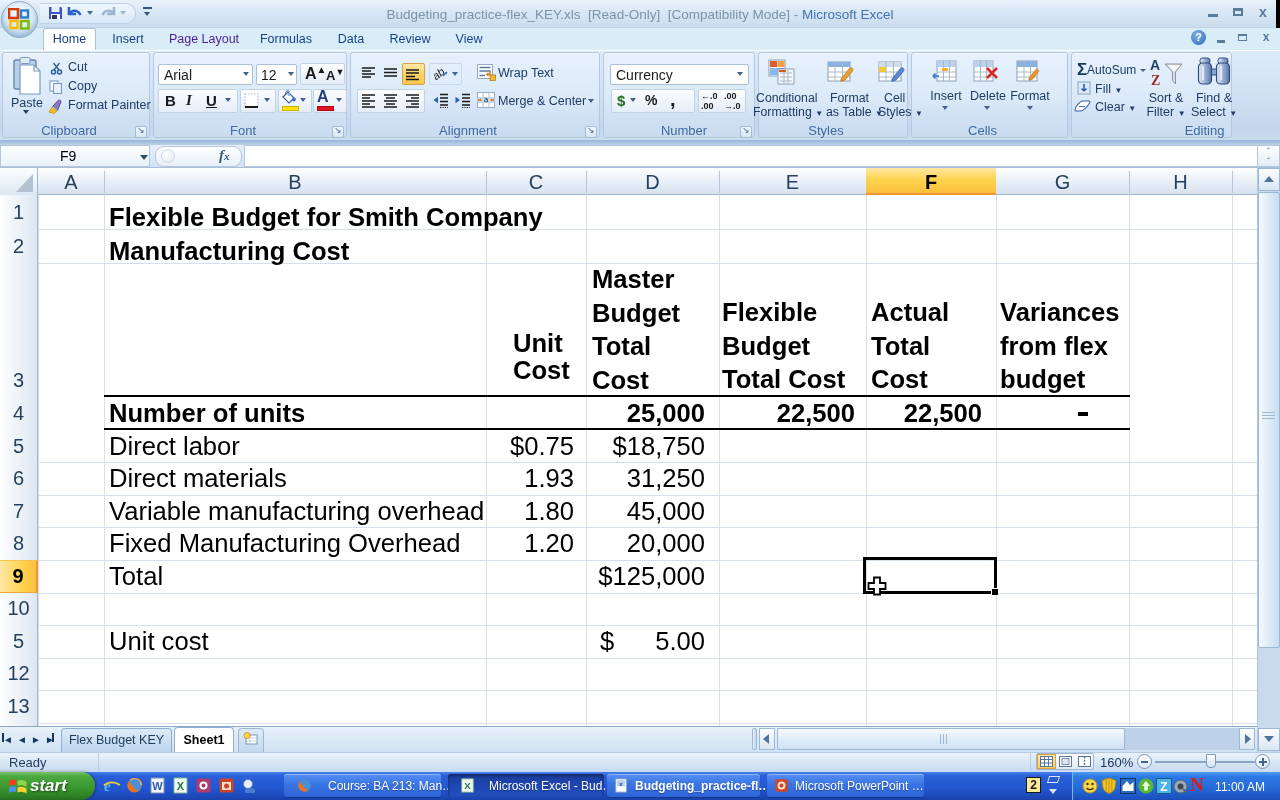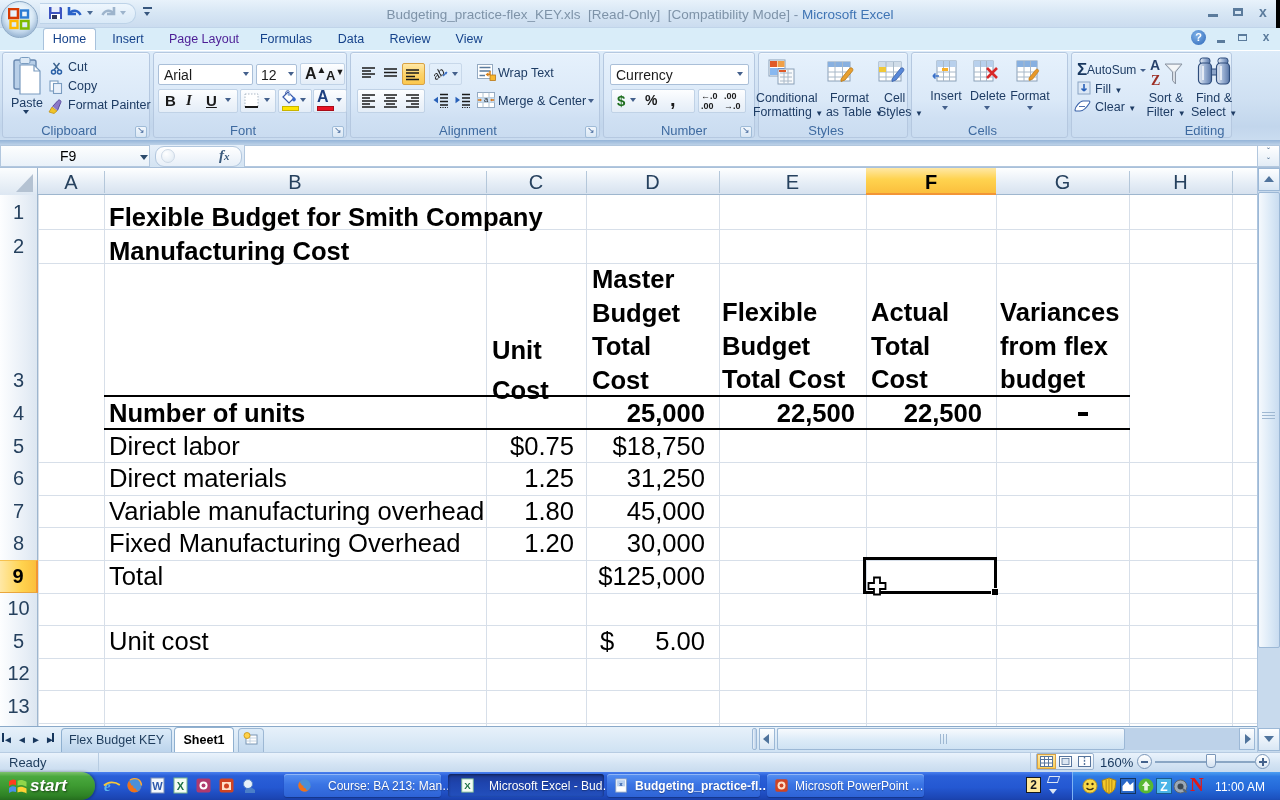--- a/index.html
+++ b/index.html
@@ -403,47 +403,47 @@
 <div class="hdr-label" style="left:0;top:630px;width:37px;">5</div>
 <div class="hdr-label" style="left:0;top:662px;width:37px;">12</div>
 <div class="hdr-label" style="left:0;top:695px;width:37px;">13</div>
 
 <div class="abs" style="left:104px;top:395px;width:1026px;height:2px;background:#000;"></div>
 <div class="abs" style="left:104px;top:428px;width:1026px;height:2px;background:#000;"></div>
 
 <div class="grid-text bold" style="left:109px;top:203px;">Flexible Budget for Smith Company</div>
 <div class="grid-text bold" style="left:109px;top:237px;">Manufacturing Cost</div>
 
-<div class="grid-text bold" style="left:492px;top:330px;line-height:40px;">Unit<br>Cost</div>
+<div class="grid-text bold" style="left:513px;top:330px;line-height:27px;">Unit<br>Cost</div>
 <div class="grid-text bold" style="left:592px;top:263px;line-height:33.5px;">Master<br>Budget<br>Total<br>Cost</div>
 <div class="grid-text bold" style="left:722px;top:296px;line-height:33.5px;">Flexible<br>Budget<br>Total Cost</div>
 <div class="grid-text bold" style="left:871px;top:296px;line-height:33.5px;">Actual<br>Total<br>Cost</div>
 <div class="grid-text bold" style="left:1000px;top:296px;line-height:33.5px;">Variances<br>from flex<br>budget</div>
 
 <div class="grid-text bold" style="left:109px;top:399px;">Number of units</div>
 <div class="grid-text bold" style="left:500px;top:399px;width:205px;text-align:right;">25,000</div>
 <div class="grid-text bold" style="left:650px;top:399px;width:205px;text-align:right;">22,500</div>
 <div class="grid-text bold" style="left:777px;top:399px;width:205px;text-align:right;">22,500</div>
 <div class="abs" style="left:1078px;top:412px;width:10px;height:3.5px;background:#000;"></div>
 
 <div class="grid-text" style="left:109px;top:432px;">Direct labor</div>
 <div class="grid-text" style="left:369px;top:432px;width:205px;text-align:right;">$0.75</div>
 <div class="grid-text" style="left:500px;top:432px;width:205px;text-align:right;">$18,750</div>
 
 <div class="grid-text" style="left:109px;top:464px;">Direct materials</div>
-<div class="grid-text" style="left:369px;top:464px;width:205px;text-align:right;">1.25</div>
+<div class="grid-text" style="left:369px;top:464px;width:205px;text-align:right;">1.93</div>
 <div class="grid-text" style="left:500px;top:464px;width:205px;text-align:right;">31,250</div>
 
 <div class="grid-text" style="left:109px;top:497px;">Variable manufacturing overhead</div>
 <div class="grid-text" style="left:369px;top:497px;width:205px;text-align:right;">1.80</div>
 <div class="grid-text" style="left:500px;top:497px;width:205px;text-align:right;">45,000</div>
 
 <div class="grid-text" style="left:109px;top:529px;">Fixed Manufacturing Overhead</div>
 <div class="grid-text" style="left:369px;top:529px;width:205px;text-align:right;">1.20</div>
-<div class="grid-text" style="left:500px;top:529px;width:205px;text-align:right;">30,000</div>
+<div class="grid-text" style="left:500px;top:529px;width:205px;text-align:right;">20,000</div>
 
 <div class="grid-text" style="left:109px;top:562px;">Total</div>
 <div class="grid-text" style="left:500px;top:562px;width:205px;text-align:right;">$125,000</div>
 
 <div class="grid-text" style="left:109px;top:627px;">Unit cost</div>
 <div class="grid-text" style="left:600px;top:627px;">$</div>
 <div class="grid-text" style="left:500px;top:627px;width:205px;text-align:right;">5.00</div>
 
 <div class="abs" style="left:863px;top:557px;width:134px;height:37px;border:3px solid #000;"></div>
 <div class="abs" style="left:991px;top:588px;width:7px;height:7px;background:#fff;"></div>

